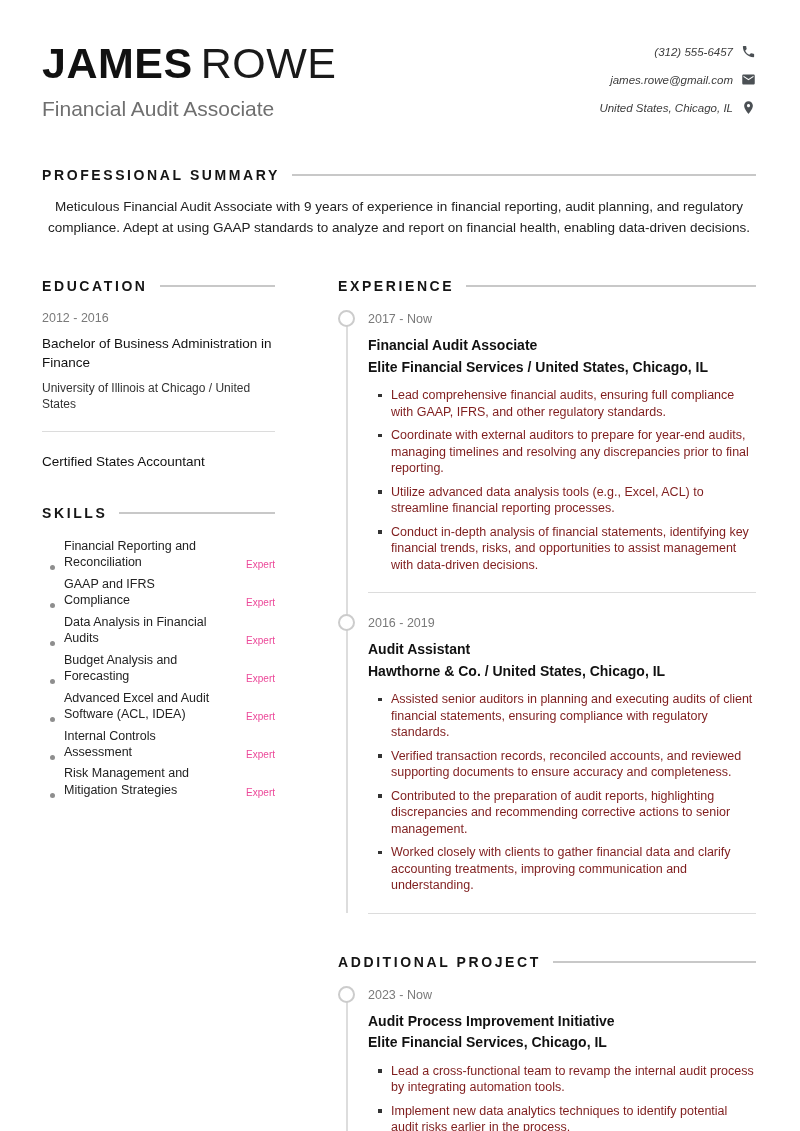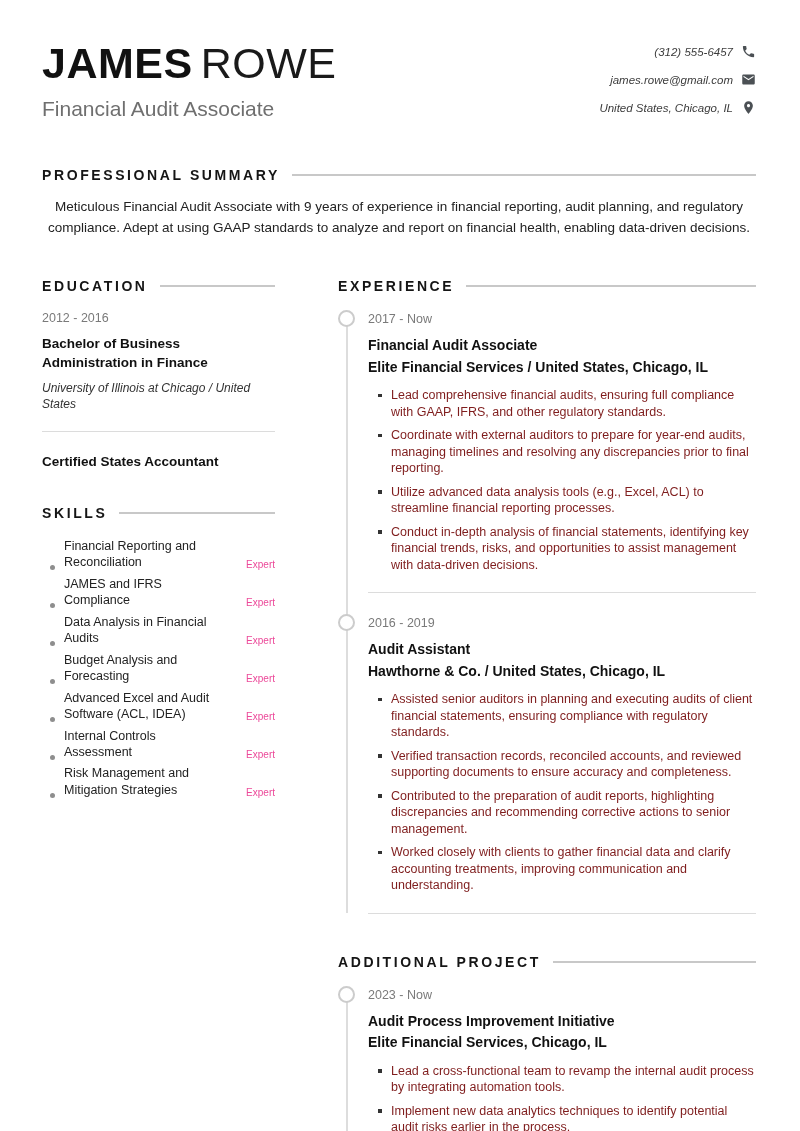--- a/index.html
+++ b/index.html
@@ -36,22 +36,22 @@
 
   
   .columns { display:flex; margin-top:40px; }
   .col-left { width:233px; flex:0 0 233px; }
   .col-right { flex:1; margin-left:63px; }
 
   
   .date { font-size:12.5px; color:#7a7a7a; }
   .edu-item { margin-top:0; }
   .edu-item .date { margin-bottom:9px; }
-  .edu-title { font-size:13.5px; font-weight:700; color:#111; line-height:19px; margin-bottom:8px;margin-top:6px; }
-  .edu-sub { font-size:12px; color:#333; line-height:16px;font-style:italic; }
+  .edu-title { font-size:13.5px; font-weight:400; color:#111; line-height:19px; margin-bottom:8px;margin-top:6px; }
+  .edu-sub { font-size:12px; color:#333; line-height:16px; }
   .edu-divider { height:1px; background:#dcdcdc; margin:19px 0 20px 0; }
   #education-section { margin-top:0; }
   #education-section .sec-items { margin-top:17px; }
 
   
   #skills-section { margin-top:34px; }
   #skills-section .sec-items { margin-top:17px; }
   .skill-row { display:flex; align-items:flex-end; margin-bottom:5.5px; }
   .skill-dot { width:5px; height:5px; border-radius:50%; background:#8e8e8e; margin:6px 9px 0 8px; flex:0 0 5px; }
   .skill-name { font-size:12.5px; line-height:16.2px; color:#222; width:150px; }
@@ -152,21 +152,21 @@
           <div class="rule"></div>
         </div>
         <div class="sec-items">
             <div class="skill-row">
               <span class="skill-dot"></span>
               <span class="skill-name">Financial Reporting and Reconciliation</span>
               <span class="skill-level">Expert</span>
             </div>
             <div class="skill-row">
               <span class="skill-dot"></span>
-              <span class="skill-name">JAMES and IFRS Compliance</span>
+              <span class="skill-name">GAAP and IFRS Compliance</span>
               <span class="skill-level">Expert</span>
             </div>
             <div class="skill-row">
               <span class="skill-dot"></span>
               <span class="skill-name">Data Analysis in Financial Audits</span>
               <span class="skill-level">Expert</span>
             </div>
             <div class="skill-row">
               <span class="skill-dot"></span>
               <span class="skill-name">Budget Analysis and Forecasting</span>

